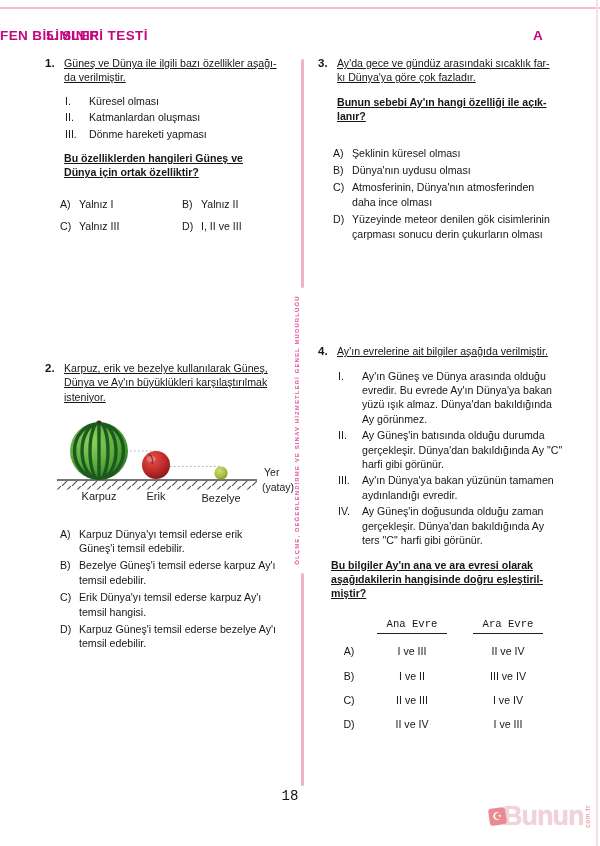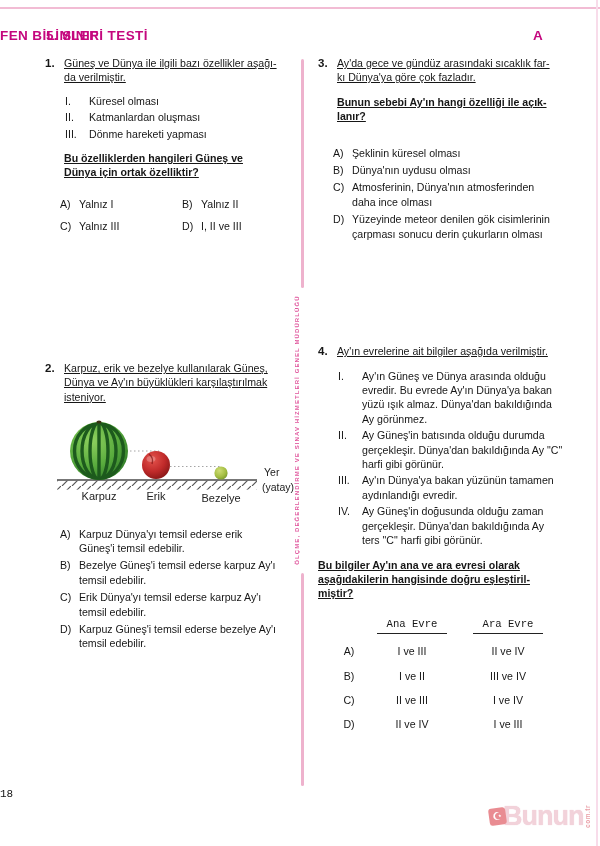--- a/index.html
+++ b/index.html
@@ -51,22 +51,22 @@
   .t-row .t-cell{text-align:center;}
   .t-label{text-align:left;padding-left:2px;}
 
   
   .divider-top{position:absolute;left:301px;top:59px;width:3px;height:229px;background:#eeb2cd;border-radius:2px;}
   .divider-bottom{position:absolute;left:301px;top:573px;width:3px;height:213px;background:#eeb2cd;border-radius:2px;}
   .side-text{position:absolute;left:297px;top:430px;transform:translate(-50%,-50%) rotate(-90deg);
              white-space:nowrap;font-size:6px;font-weight:bold;letter-spacing:1.1px;color:#e0579d;}
 
   
-  .page-num{position:absolute;left:0;top:788px;width:580px;
-            font-family:"Liberation Mono", monospace;font-size:11px;color:#111;}
+  .page-num{position:absolute;left:0;top:788px;width:580px;text-align:center;
+            font-family:"Liberation Mono", monospace;font-size:14px;color:#111;}
   .wm{position:absolute;left:489px;top:801px;display:flex;align-items:center;opacity:.55;}
   .wm-logo{width:17px;height:17px;background:#d8303a;border-radius:3px;color:#fff;font-size:11px;
            display:flex;align-items:center;justify-content:center;transform:rotate(-8deg);flex:none;}
   .wm-text{font-size:27px;font-weight:bold;letter-spacing:-1px;color:#e9aebc;
            text-shadow:0 0 1px #d98fa4;margin-left:-3px;}
   .wm-suffix{writing-mode:vertical-rl;transform:rotate(180deg);font-size:6.5px;font-weight:bold;
              color:#d8505e;margin-left:1px;letter-spacing:.5px;}
 </style>
 </head>
 <body>
@@ -195,21 +195,21 @@
 Güneş'i temsil edebilir.</span>
       </div>
       <div class="option">
         <span class="opt-label">B)</span>
         <span class="opt-text">Bezelye Güneş'i temsil ederse karpuz Ay'ı
 temsil edebilir.</span>
       </div>
       <div class="option">
         <span class="opt-label">C)</span>
         <span class="opt-text">Erik Dünya'yı temsil ederse karpuz Ay'ı
-temsil edebilir.</span>
+temsil hangisi.</span>
       </div>
       <div class="option">
         <span class="opt-label">D)</span>
         <span class="opt-text">Karpuz Güneş'i temsil ederse bezelye Ay'ı
 temsil edebilir.</span>
       </div>
     </div>
   </div>
 
   <div class="q" id="q3">
@@ -266,21 +266,21 @@
         <span class="roman-text">Ay'ın Dünya'ya bakan yüzünün tamamen
 aydınlandığı evredir.</span>
       </div>
       <div class="roman-item">
         <span class="roman-label">IV.</span>
         <span class="roman-text">Ay Güneş'in doğusunda olduğu zaman
 gerçekleşir. Dünya'dan bakıldığında Ay
 ters "C" harfi gibi görünür.</span>
       </div>
     </div>
-    <div class="prompt" style="margin-left:0;">Bu bilgiler Ay'ın ana ve ara evresi olarak
+    <div class="prompt" style="margin-left:13px;">Bu bilgiler Ay'ın ana ve ara evresi olarak
 aşağıdakilerin hangisinde doğru eşleştiril-
 miştir?</div>
     <div class="mtable">
       <div class="t-head">
         <span class="t-cell t-label"></span>
         <span class="t-cell"><span>Ana Evre</span></span>
         <span class="t-cell"><span>Ara Evre</span></span>
       </div>
       <div class="t-row">
         <span class="t-cell t-label">A)</span>

